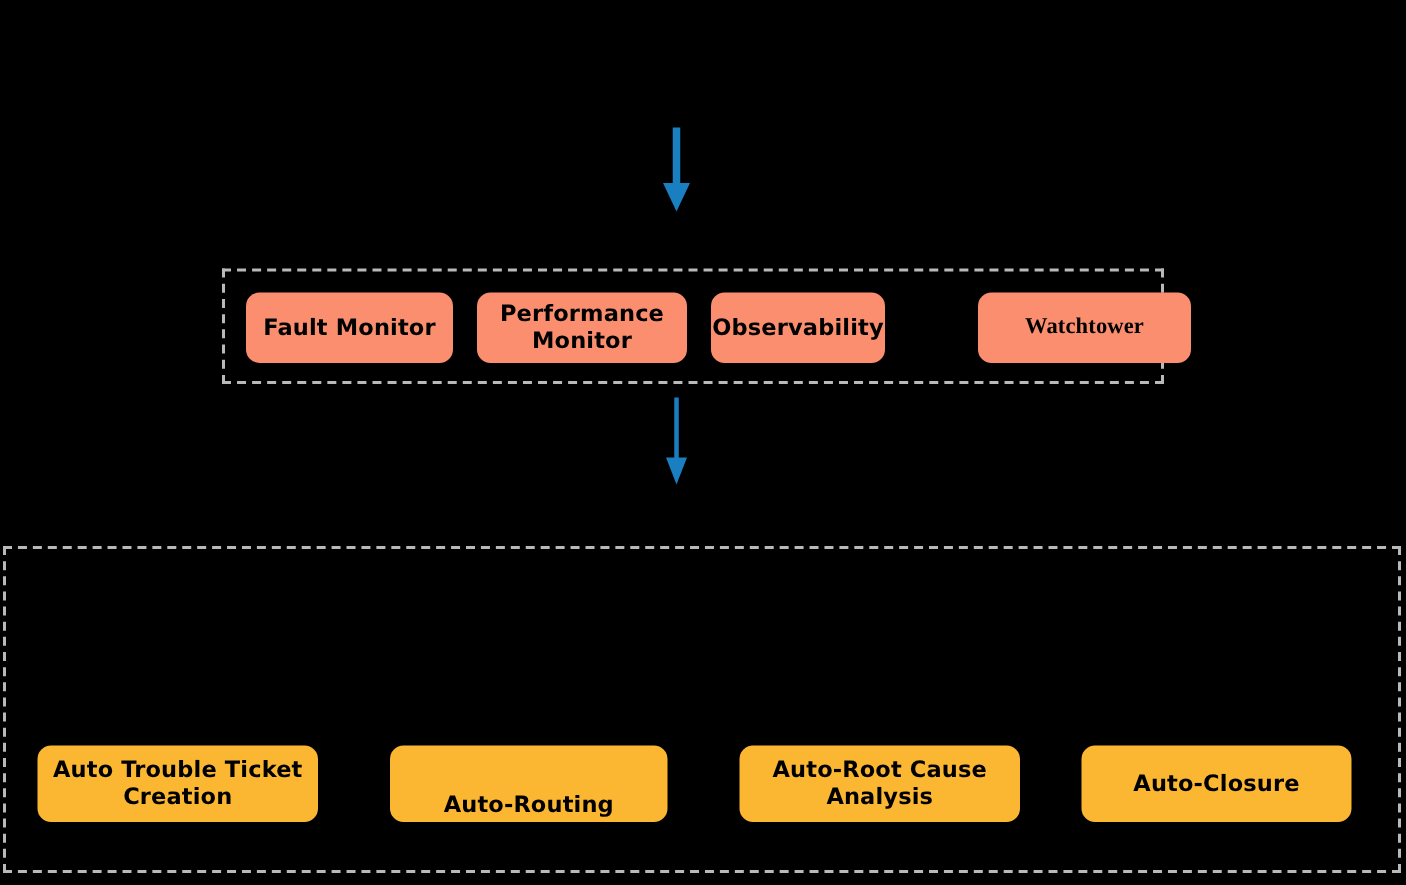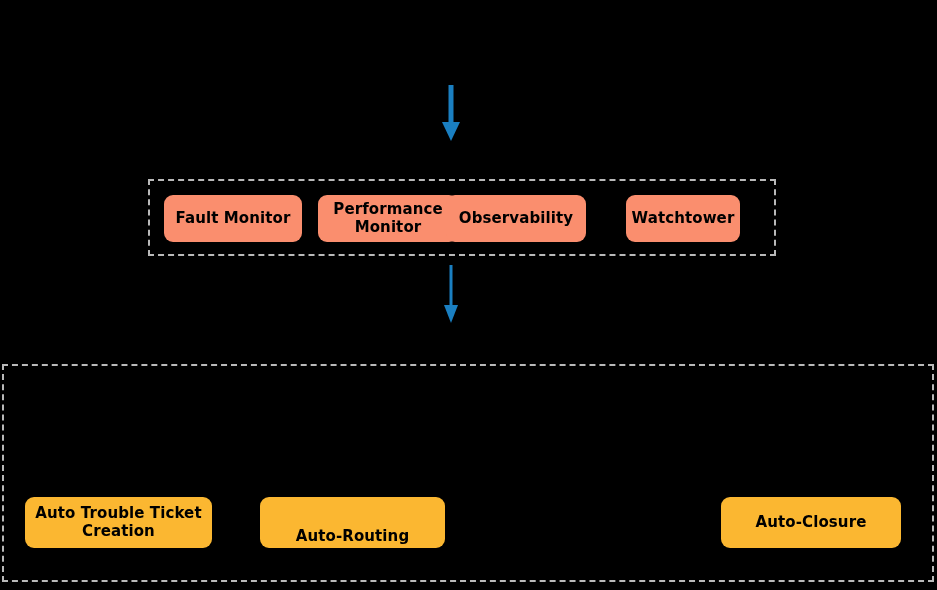--- a/index.html
+++ b/index.html
@@ -80,22 +80,22 @@
     background: #fbb731;
     font-size: 15px;
     height: 51px;
     top: 450px;
     margin-top: 47px;
   }
 
   
   #node-fault-monitor       { left: 164px; width: 138px; }
   #node-performance-monitor { left: 318px; width: 140px; }
-  #node-observability       { left: 446px; width: 140px; }
-  #node-watchtower          { left: 626px; width: 114px; }
+  #node-observability       { left: 474px; width: 116px; }
+  #node-watchtower          { left: 652px; width: 142px; font-family: Liberation Serif, serif; }
 
   
   #node-auto-trouble-ticket-creation { left: 25px;  width: 187px; }
   #node-auto-routing                 { left: 260px; width: 185px; align-items: flex-end; }
   #node-auto-root-cause-analysis     { left: 493px; width: 187px; }
   #node-auto-closure                 { left: 721px; width: 180px; }
 </style>
 </head>
 <body>
 
@@ -136,18 +136,21 @@
   <div class="group-box" id="automation-group"></div>
 
   <div class="node node-automation" id="node-auto-trouble-ticket-creation">
     <span>Auto Trouble Ticket Creation</span>
   </div>
 
   <div class="node node-automation" id="node-auto-routing">
     <span>Auto-Routing</span>
   </div>
 
+  <div class="node node-automation" id="node-auto-root-cause-analysis">
+    <span>Auto-Root Cause Analysis</span>
+  </div>
 
   <div class="node node-automation" id="node-auto-closure">
     <span>Auto-Closure</span>
   </div>
 
 </div>
 
 </body></html>

